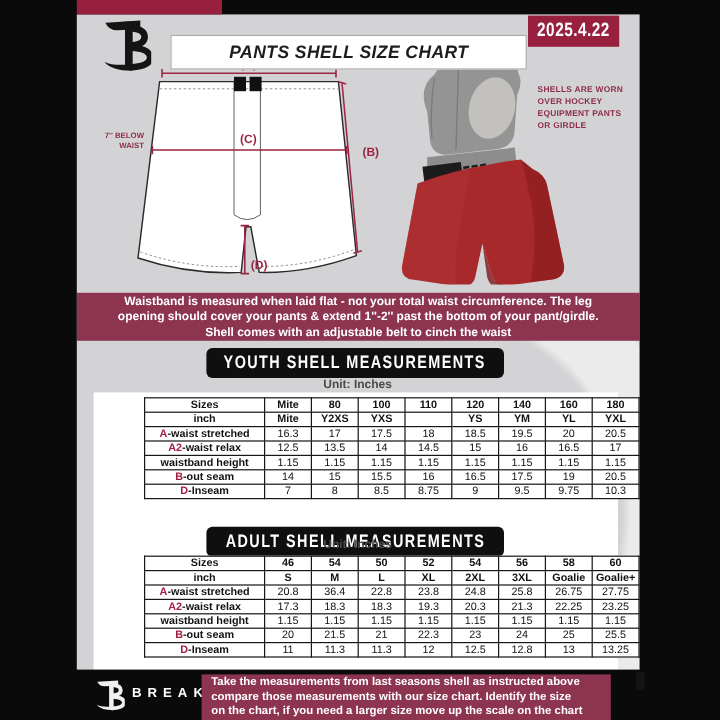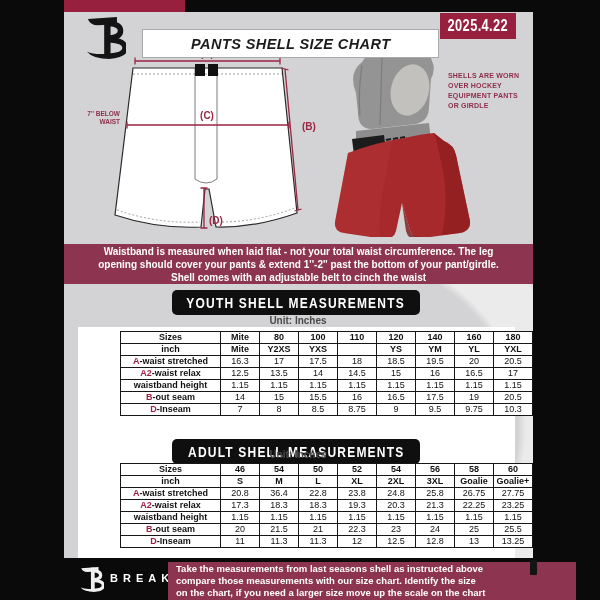--- a/index.html
+++ b/index.html
@@ -55,21 +55,21 @@
   .tbl-youth{left:80px;top:331px;}
   .tbl-adult{left:80px;top:463px;}
   table.size td{border:1px solid #161616;height:11px;padding:0;text-align:center;
     font-size:9px;line-height:11px;color:#111;overflow:hidden;white-space:nowrap;}
   table.size td.b{font-weight:bold;}
   table.size span.pfx{color:#a31f42;font-weight:bold;}
 
   
   .logo-foot{left:80px;top:566px;width:24px;height:27px;z-index:31;}
   .brand{left:110px;top:572px;z-index:31;color:#fff;font-size:11px;font-weight:bold;letter-spacing:5px;}
-  .foot-box{left:168px;top:562px;width:408px;height:38px;background:#8d3550;z-index:31;
+  .foot-box{left:168px;top:562px;width:341px;height:38px;background:#8d3550;z-index:31;
     display:flex;flex-direction:column;justify-content:center;padding-left:8px;box-sizing:border-box;}
   .foot-box div{color:#fff;font-size:9.5px;line-height:12px;font-weight:bold;white-space:nowrap;}
   .foot-notch{left:530px;top:560px;width:7px;height:15px;background:#141414;z-index:32;border-radius:1px;}
 </style>
 </head>
 <body>
 
 <div class="page">
 
   <div class="abs watermark"></div>

